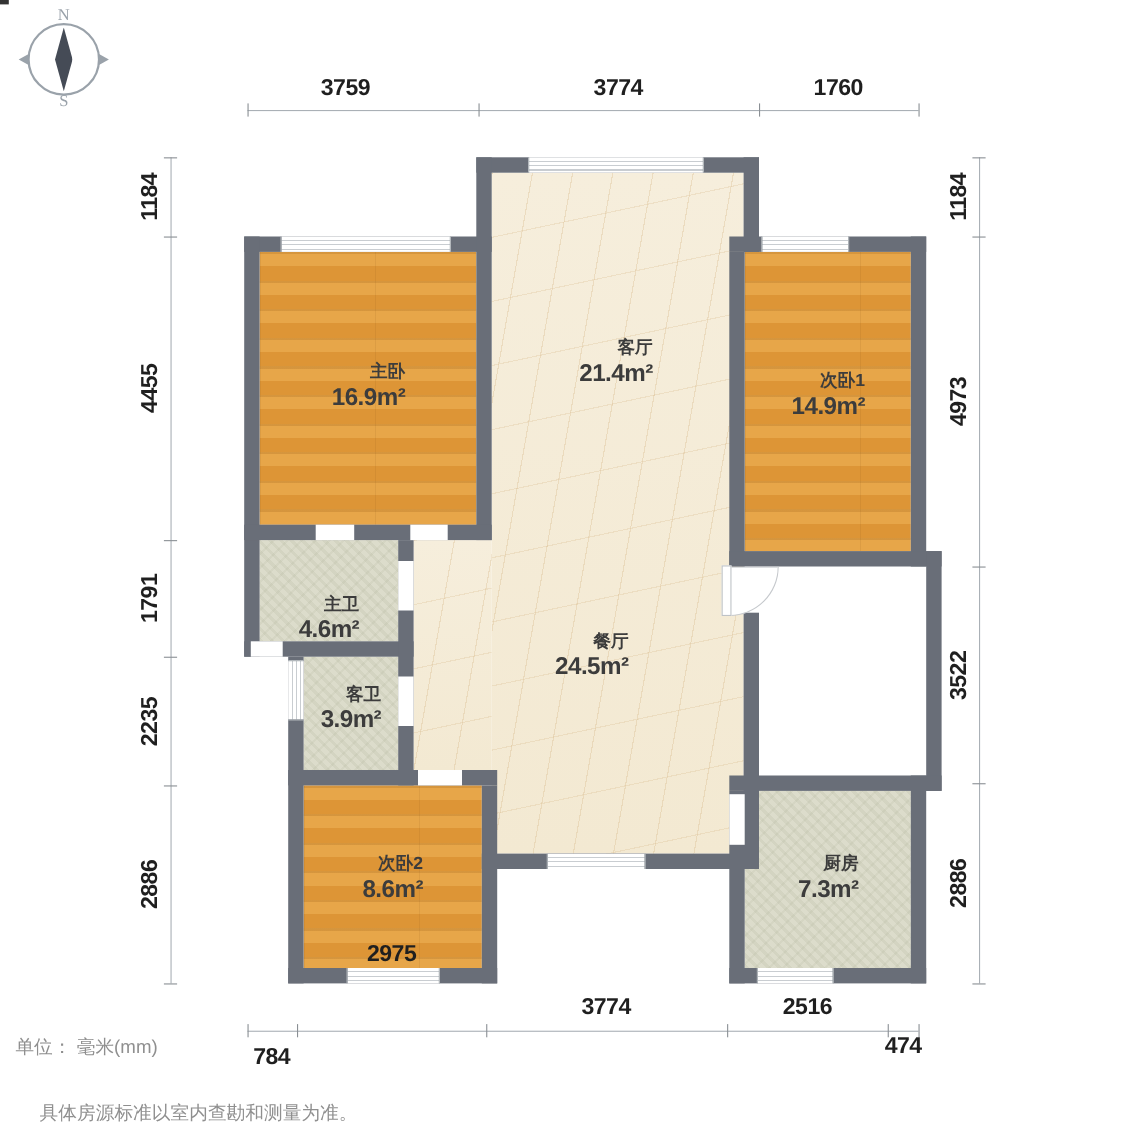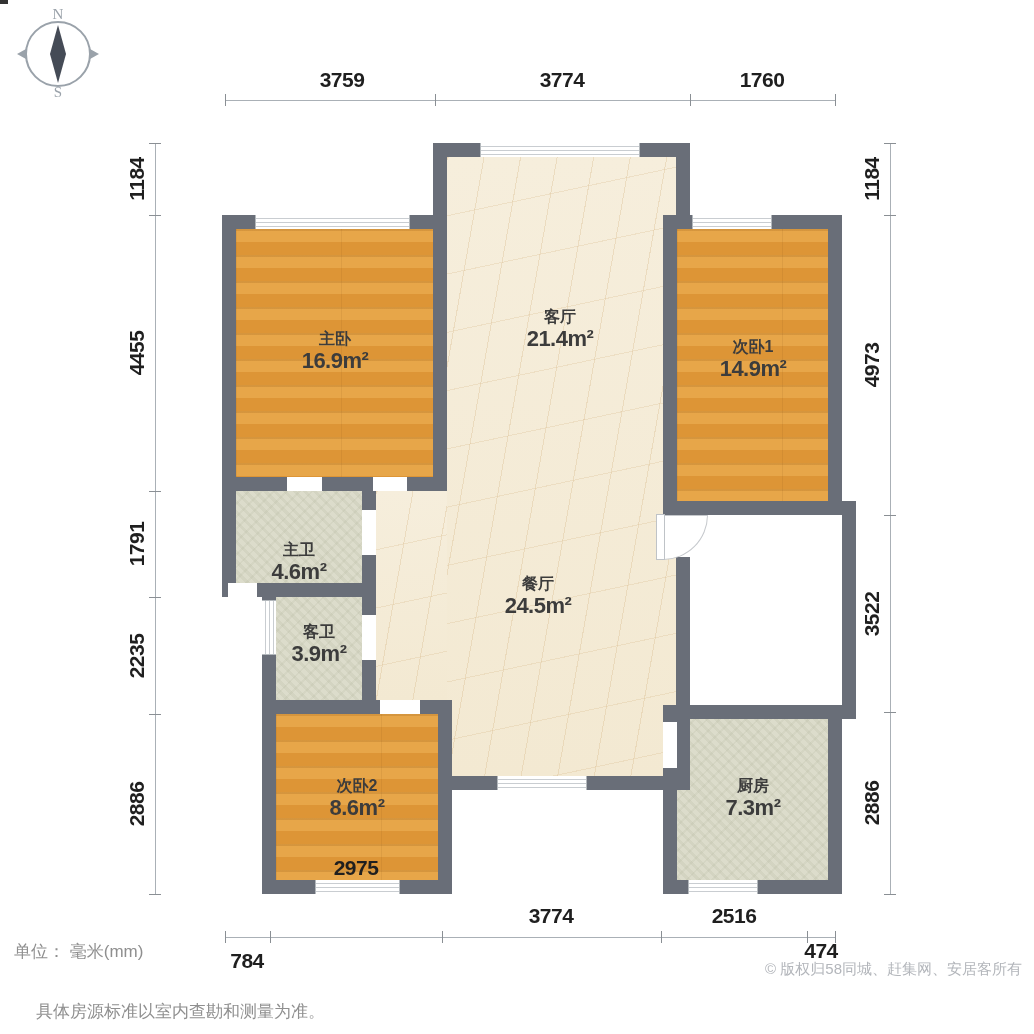--- a/index.html
+++ b/index.html
@@ -22,21 +22,21 @@
       #dcdccb;}
   .wall{background:#696e78;display:block;}
   .window-h{background:repeating-linear-gradient(to bottom, #fff 0 3px, #c9cdd1 3px 4px);
             border-left:1px solid #b3b8bc;border-right:1px solid #b3b8bc;display:block;}
   .window-v{background:repeating-linear-gradient(to right, #fff 0 3px, #c9cdd1 3px 4px);
             border-top:1px solid #b3b8bc;border-bottom:1px solid #b3b8bc;display:block;}
   .gap{background:#fff;display:block;}
   .door-arc{background:#fff;border:1px solid #c5c8cc;border-radius:0 0 100% 0;display:block;}
   .door-leaf{background:#fff;border:1px solid #bfc3c7;display:block;}
   
-  .room-label{transform:translate(-50%,-50%);text-align:center;color:#3c3c3c;line-height:1.15;
+  .room-label{transform:translate(-50%,-50%);text-align:right;color:#3c3c3c;line-height:1.15;
               white-space:nowrap;z-index:9;}
   .room-label .rname{position:static;display:block;font-size:16px;font-weight:700;}
   .room-label .rarea{position:static;display:block;font-size:22px;font-weight:700;letter-spacing:-0.5px;}
   
   .dimline{background:#aab0b6;display:block;}
   .tick-v{width:1px;height:12px;background:#8a8f94;display:block;}
   .tick-h{width:12px;height:1px;background:#8a8f94;display:block;}
   .dimlabel{width:100px;height:24px;text-align:center;font-size:21px;font-weight:600;
             color:#1f1f1f;letter-spacing:-0.5px;line-height:24px;}
   .dimlabel.rot{transform:rotate(-90deg);}
@@ -155,21 +155,21 @@
       <span class="rarea">7.3m²</span>
     </div>
   </div>
 
   <div style="left:0;top:0;width:1034px;height:130px">
     <i class="dimline" style="left:225px;top:100px;width:610px;height:1px"></i>
     <i class="tick-v" style="left:225px;top:94px"></i>
     <i class="tick-v" style="left:435px;top:94px"></i>
     <i class="tick-v" style="left:690px;top:94px"></i>
     <i class="tick-v" style="left:835px;top:94px"></i>
-    <span class="dimlabel" style="left:292px;top:68px">3759</span>
+    <span class="dimlabel" style="left:264px;top:68px">3759</span>
     <span class="dimlabel" style="left:512px;top:68px">3774</span>
     <span class="dimlabel" style="left:712px;top:68px">1760</span>
   </div>
 
   <div style="left:0;top:0;width:1034px;height:1034px">
     <i class="dimline" style="left:225px;top:937px;width:610px;height:1px"></i>
     <i class="tick-v" style="left:225px;top:931px"></i>
     <i class="tick-v" style="left:270px;top:931px"></i>
     <i class="tick-v" style="left:442px;top:931px"></i>
     <i class="tick-v" style="left:661px;top:931px"></i>
@@ -209,16 +209,15 @@
     <span class="dimlabel rot" style="left:2px;top:602px">3522</span>
     <span class="dimlabel rot" style="left:2px;top:791px">2886</span>
   </div>
 
   <div style="left:0;top:936px;width:1034px;height:98px">
     <span class="foot" style="left:14px;top:4px">
       <span style="position:static">单位：</span>
       <span style="position:static">毫米(mm)</span>
     </span>
     <span class="foot" style="left:36px;top:64px">具体房源标准以室内查勘和测量为准。</span>
-    <span class="copyright" style="right:12px;top:24px">© 版权归58同城、赶集网、安居客所有</span>
   </div>
 
 </div>
 
 </body></html>

